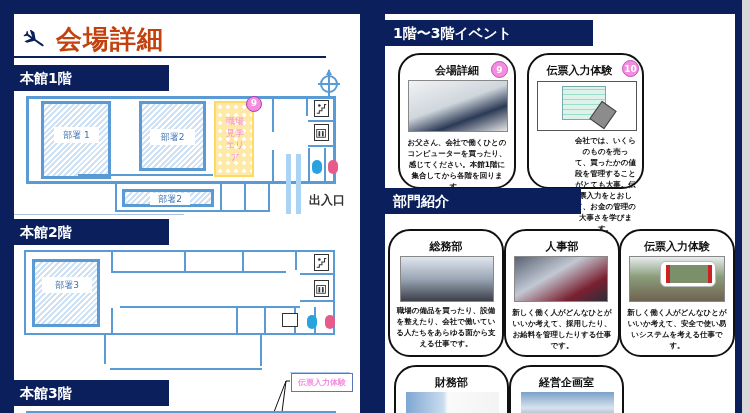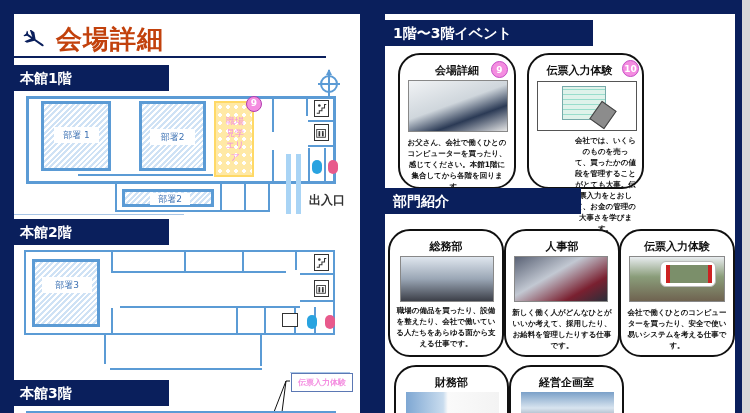--- a/index.html
+++ b/index.html
@@ -61,21 +61,21 @@
       <line x1="12" y1="2" x2="12" y2="29" stroke="#5b9bd5" stroke-width="2"></line>
       <line x1="1" y1="16" x2="23" y2="16" stroke="#5b9bd5" stroke-width="2"></line>
       <path d="M12 1 L9 7 L15 7 Z" fill="#5b9bd5"></path>
     </svg>
 
     <div class="plan" style="left:10px;top:82px;width:326px;height:120px;">
       <div class="wall" style="left:2px;top:0;width:310px;height:3px;"></div>
       <div class="wall" style="left:2px;top:0;width:3px;height:87px;"></div>
       <div class="wall" style="left:2px;top:85px;width:310px;height:3px;"></div>
       <div class="wall" style="left:309px;top:0;width:3px;height:88px;"></div>
-      <div class="room" style="left:17px;top:5px;width:70px;height:70px;">
+      <div class="room" style="left:17px;top:5px;width:70px;height:78px;">
         <div class="room-label" style="left:10px;top:23px;width:45px;height:16px;line-height:16px;">部署 1</div>
       </div>
       <div class="room" style="left:115px;top:5px;width:67px;height:70px;">
         <div class="room-label" style="left:8px;top:25px;width:45px;height:16px;line-height:16px;">部署2</div>
       </div>
       <div class="wall" style="left:54px;top:78px;width:135px;height:2px;"></div>
       <div class="wall" style="left:197px;top:6px;width:2px;height:72px;"></div>
       <div class="event-area" style="left:190px;top:5px;width:40px;height:76px;">
         <div class="event-text" style="left:4px;top:12px;width:30px;">職場</div>
         <div class="event-text" style="left:4px;top:24px;width:30px;">見学</div>
@@ -207,21 +207,21 @@
       <div class="card-photo" style="left:8px;top:25px;width:94px;height:46px;background:linear-gradient(150deg,#5a6275 0%,#c2c8d2 40%,#7a2030 75%,#2a2f3a 100%);"></div>
       <div class="card-desc" style="top:76px;">新しく働く人がどんなひとがいいか考えて、採用したり、お給料を管理したりする仕事です。</div>
     </div>
     <div class="card" style="left:234px;top:215px;width:116px;height:128px;">
       <div class="card-title" style="top:8px;">伝票入力体験</div>
       <div class="card-photo" style="left:8px;top:25px;width:96px;height:46px;background:linear-gradient(180deg,#e8ecef 0%,#8a9d7a 45%,#6f6350 100%);">
         <div style="position:absolute;left:30px;top:4px;width:56px;height:26px;background:#fff;border-radius:6px;border:1px solid #bbb;">
             <div style="position:absolute;left:5px;top:3px;width:46px;height:18px;background:linear-gradient(90deg,#c22 0 4px,#7b8f6a 4px 42px,#c22 42px);"></div>
           </div>
       </div>
-      <div class="card-desc" style="top:76px;">会社で働くひとのコンピューターを買ったり、安全で使い易いシステムを考える仕事です。</div>
+      <div class="card-desc" style="top:76px;">新しく働く人がどんなひとがいいか考えて、安全で使い易いシステムを考える仕事です。</div>
     </div>
     <div class="card" style="left:9px;top:351px;width:115px;height:70px;">
       <div class="card-title" style="top:8px;">財務部</div>
       <div class="card-photo" style="left:10px;top:25px;width:93px;height:40px;background:linear-gradient(90deg,#7ea7d3 0%,#c9dcee 40%,#fafafa 45%,#f3f3f3 100%);border:none;"></div>
     </div>
     <div class="card" style="left:124px;top:351px;width:115px;height:70px;">
       <div class="card-title" style="top:8px;">経営企画室</div>
       <div class="card-photo" style="left:10px;top:25px;width:93px;height:40px;background:linear-gradient(180deg,#7aa0c8 0%,#d8e4ef 40%,#46546a 100%);border:none;"></div>
     </div>
   </div>

